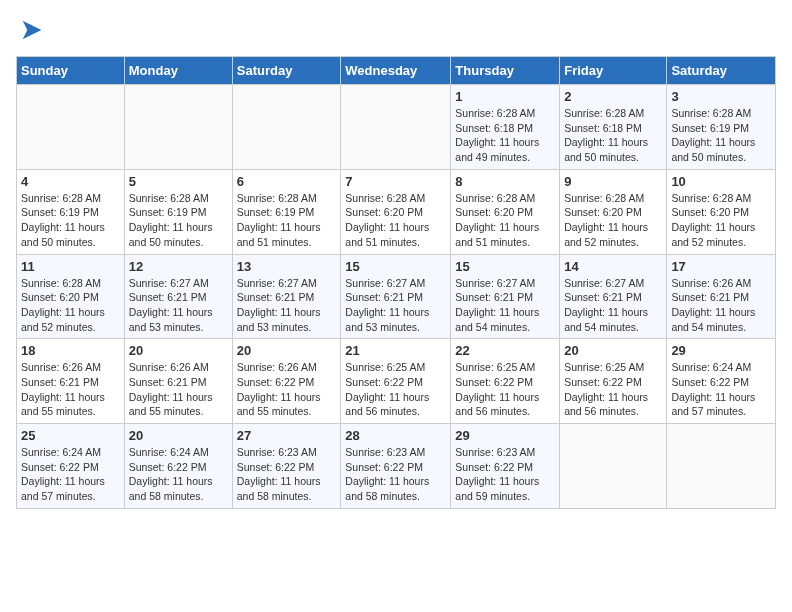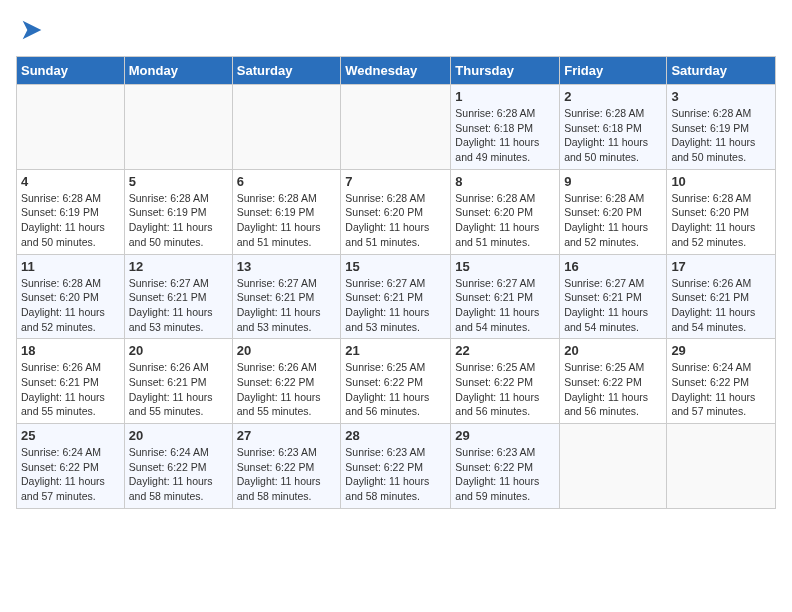--- a/index.html
+++ b/index.html
@@ -169,21 +169,21 @@
 and 53 minutes.</div>
           </td>
           <td>
             <div class="day-num">15</div>
             <div class="day-info" style="white-space: pre-line;">Sunrise: 6:27 AM
 Sunset: 6:21 PM
 Daylight: 11 hours
 and 54 minutes.</div>
           </td>
           <td>
-            <div class="day-num">16</div>
+            <div class="day-num">14</div>
             <div class="day-info" style="white-space: pre-line;">Sunrise: 6:27 AM
 Sunset: 6:21 PM
 Daylight: 11 hours
 and 54 minutes.</div>
           </td>
           <td>
             <div class="day-num">17</div>
             <div class="day-info" style="white-space: pre-line;">Sunrise: 6:26 AM
 Sunset: 6:21 PM
 Daylight: 11 hours

